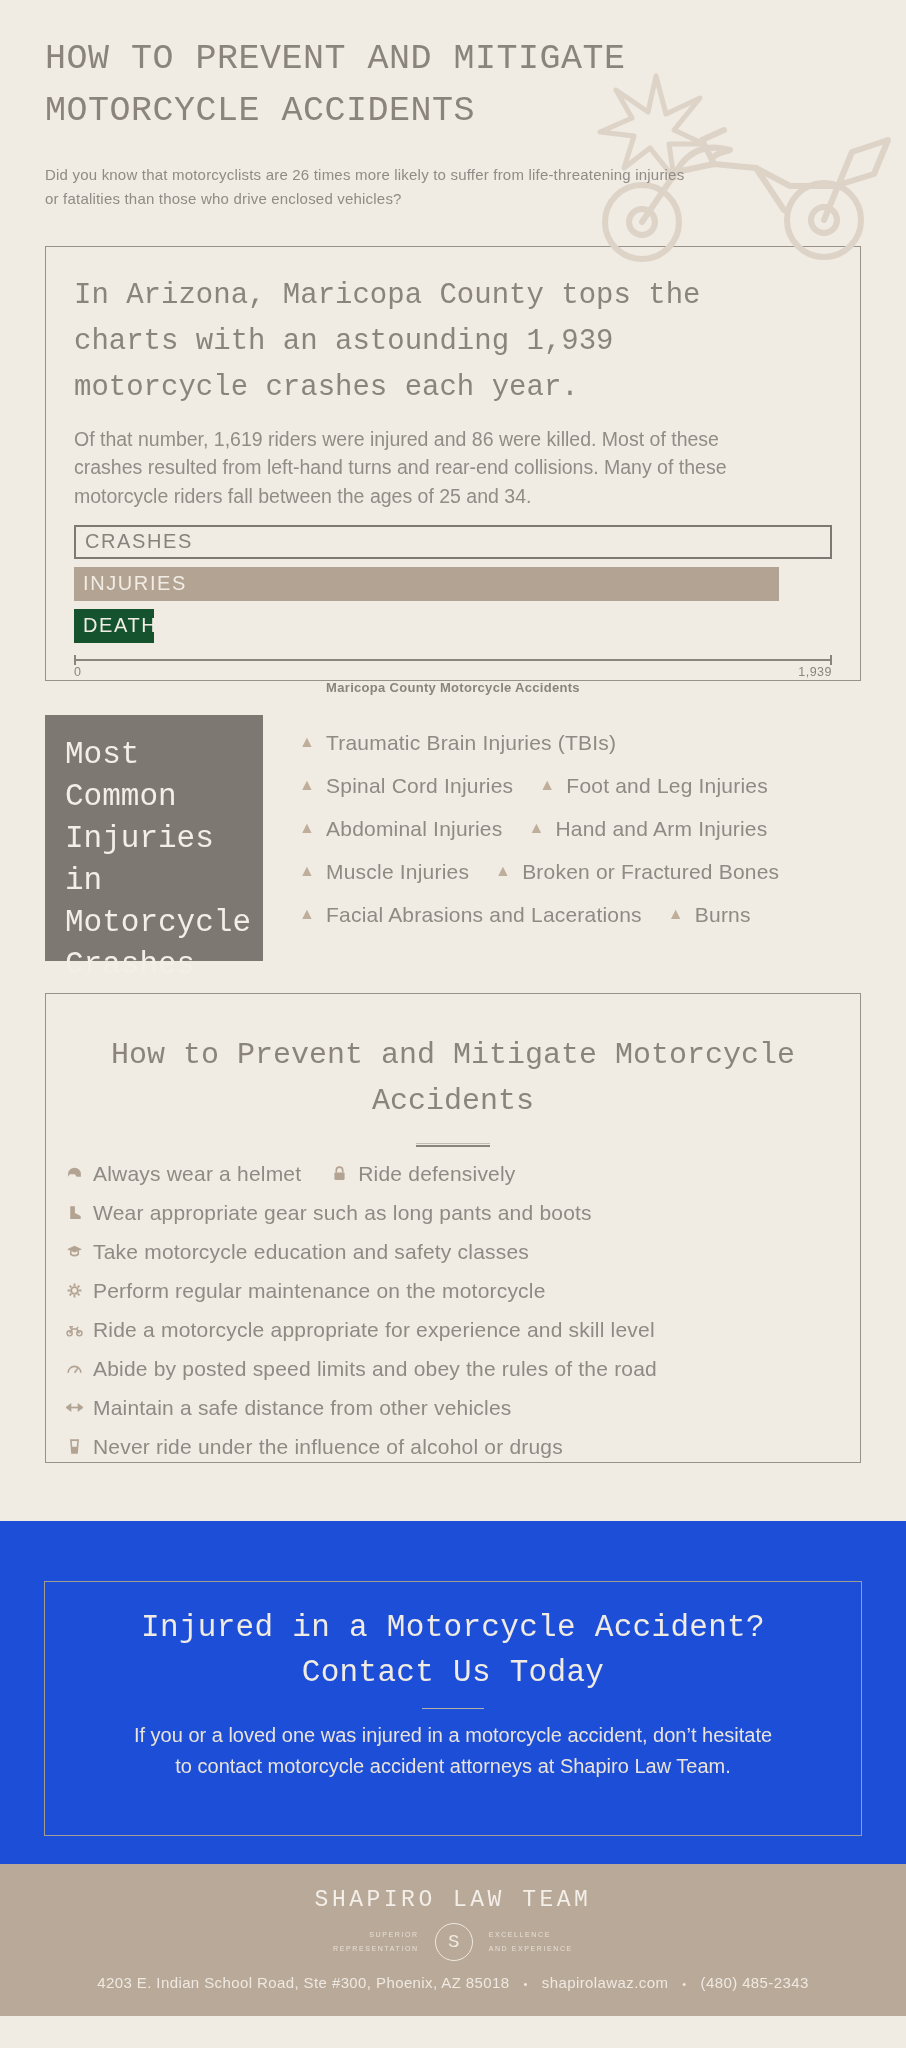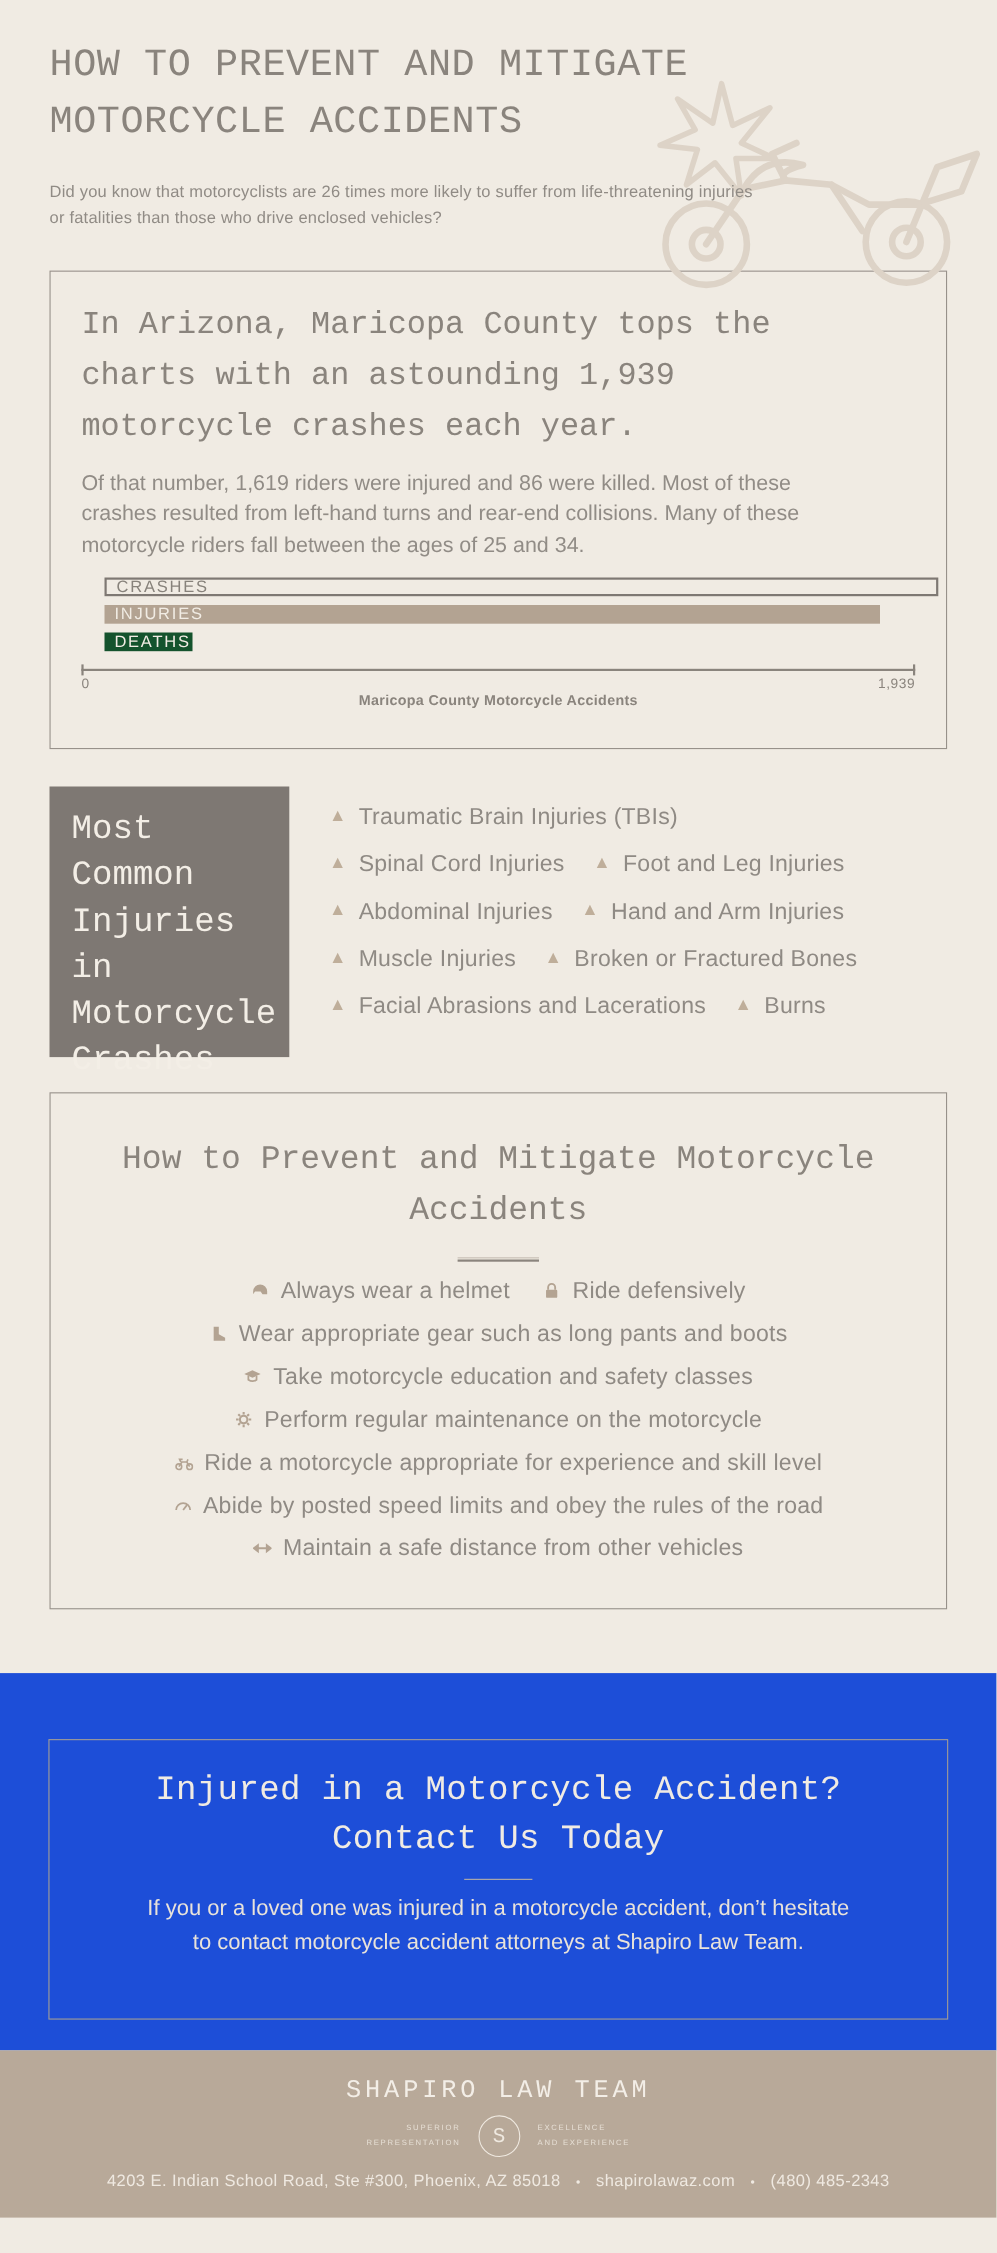--- a/index.html
+++ b/index.html
@@ -29,24 +29,24 @@
 
   
   .card { margin:0 45px; border:1px solid #97918a; background:transparent; }
   .stats-card { margin-top:35px; height:435px; padding:26px 28px 13px 28px; }
   .stats-heading { font-size:29px; line-height:1.6; color:#8a847d; width:660px; }
   .stats-body { margin-top:13px; font-size:19.5px; line-height:1.47; width:710px; color:#918c86; }
 
   
   .chart { margin-top:14px; }
   .bar {
-    height:17px; margin-top:8px;
+    height:34px; margin-top:8px;
     display:flex; align-items:center;
     padding-left:9px;
-    font-size:15px; letter-spacing:1.6px;margin-left:21px;
+    font-size:20px; letter-spacing:1.6px;
   }
   .bar--outline { border:2px solid #7e7873; color:#87827b; background:transparent; }
   .bar--tan     { background:#b3a392; color:#f1ece4; }
   .bar--dark    { background:#14532d; color:#f1ece4; }
   .axis-line { margin-top:16px; height:2px; background:#8a847d; position:relative; }
   .axis-line::before, .axis-line::after {
     content:""; position:absolute; top:-4px; width:2px; height:10px; background:#8a847d;
   }
   .axis-line::before { left:0; } .axis-line::after { right:0; }
   .axis-labels { display:flex; justify-content:space-between; margin-top:4px;
@@ -66,21 +66,21 @@
   .injury-item { display:inline-flex; align-items:center; gap:11px; }
   .tri-bullet { color:#bfae9a; font-size:16px; line-height:1; transform:translateY(-1px); }
 
   
   .prevent-card { margin-top:32px; height:470px; padding:38px 20px 0 20px; text-align:center; }
   .prevent-title { font-size:30px; line-height:1.55; color:#8a847d; }
   .double-rule {
     width:74px; height:4px; margin:18px auto 10px auto;
     border-top:1px solid #c5bdb2; border-bottom:2px solid #8a847d;
   }
-  .tip-row { margin-top:15px; display:flex; justify-content:center; gap:30px;
+  .tip-row { margin-top:15px; display:flex; gap:30px;
              font-size:21px; color:#8f8a84; letter-spacing:.2px; }
   .tip { display:inline-flex; align-items:center; gap:10px; }
   .tip-icon { display:inline-flex; width:17px; height:17px; }
   .tip-icon svg { width:17px; height:17px; }
 
   
   .contact-band { margin-top:58px; background:#1d4ed8; height:343px; padding:60px 44px 0 44px; }
   .contact-box { border:1px solid #a39d95; height:255px; padding:24px 20px 0 20px; text-align:center; }
   .contact-title { font-size:31px; line-height:1.45; color:#f0ebe3; letter-spacing:.3px; }
   .contact-rule { width:62px; border-top:1px solid #b7b0a7; margin:13px auto 11px auto; }
@@ -287,20 +287,31 @@
               <g stroke="#b3a392" stroke-width="1.6" fill="#b3a392">
                 <path d="M3 8h10" fill="none"></path>
                 <polygon points="4.2,5.4 0.8,8 4.2,10.6"></polygon>
                 <polygon points="11.8,5.4 15.2,8 11.8,10.6"></polygon>
               </g>
             </svg>
           </span>
           <span>Maintain a safe distance from other vehicles</span>
         </span>
       </div>
+      <div class="tip-row">
+        <span class="tip">
+          <span class="tip-icon">
+            <svg viewBox="0 0 16 16">
+              <path fill="none" stroke="#b3a392" stroke-width="1.5" d="M4.6 2h6.8l-1 12H5.6Z"></path>
+              <path fill="#b3a392" d="M5.2 8.2h5.6l-.5 5.2H5.7Z"></path>
+            </svg>
+          </span>
+          <span>Never ride under the influence of alcohol or drugs</span>
+        </span>
+      </div>
     </div>
 </div>
 
 <div class="contact-band">
   <div class="contact-box">
     <div class="contact-title serif">
       <div>Injured in a Motorcycle Accident?</div>
       <div>Contact Us Today</div>
     </div>
     <div class="contact-rule"></div>

